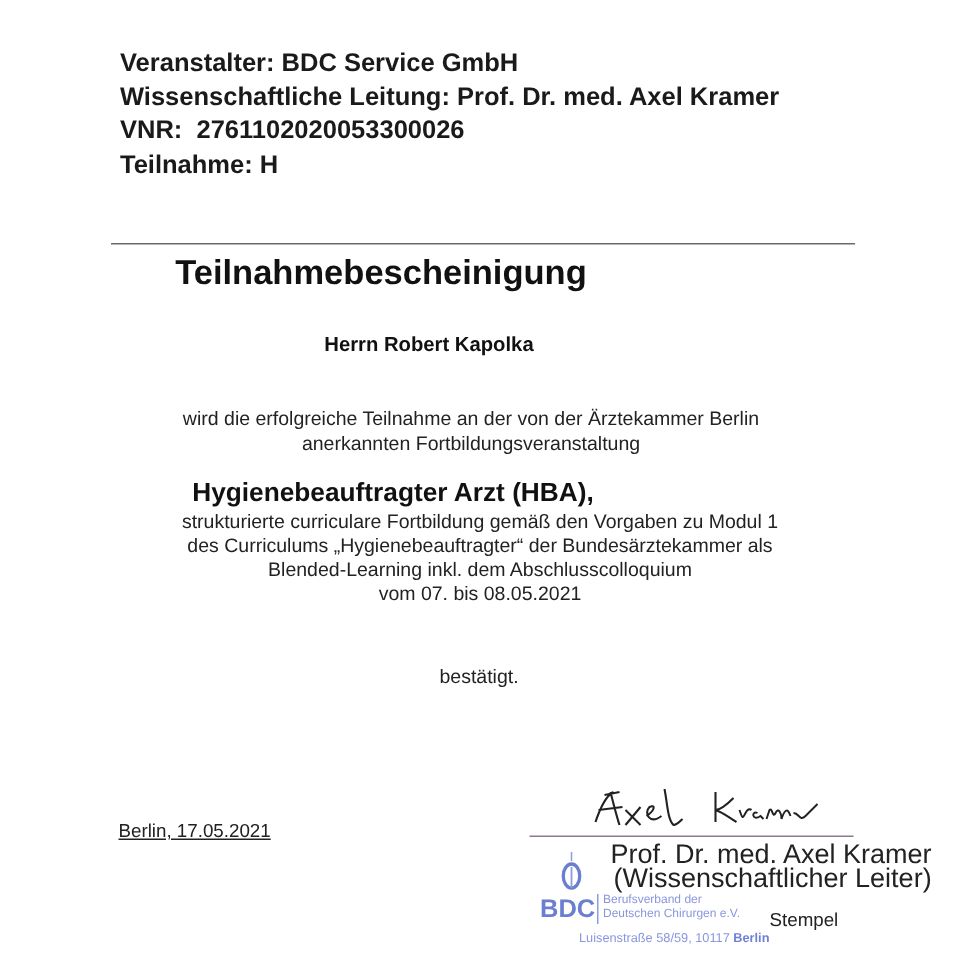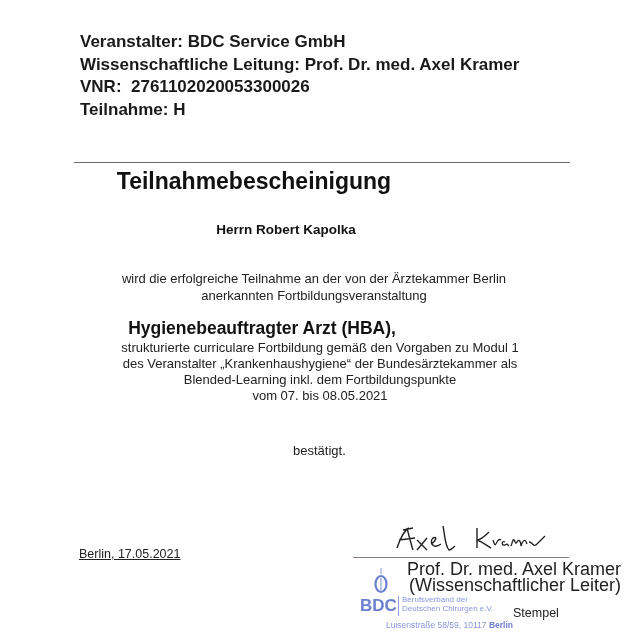--- a/index.html
+++ b/index.html
@@ -43,22 +43,22 @@
 <div class="recipient">Herrn Robert Kapolka</div>
 
 <div class="intro">
   <div>wird die erfolgreiche Teilnahme an der von der Ärztekammer Berlin</div>
   <div>anerkannten Fortbildungsveranstaltung</div>
 </div>
 
 <div class="course">Hygienebeauftragter Arzt (HBA),</div>
 <div class="desc">
   <div>strukturierte curriculare Fortbildung gemäß den Vorgaben zu Modul 1</div>
-  <div>des Veranstalter „Krankenhaushygiene“ der Bundesärztekammer als</div>
-  <div>Blended-Learning inkl. dem Fortbildungspunkte</div>
+  <div>des Curriculums „Hygienebeauftragter“ der Bundesärztekammer als</div>
+  <div>Blended-Learning inkl. dem Abschlusscolloquium</div>
   <div>vom 07. bis 08.05.2021</div>
 </div>
 
 <div class="confirm">bestätigt.</div>
 
 <div class="date">Berlin, 17.05.2021</div>
 
 <svg class="sig" viewBox="0 0 160 36">
   <path d="M4 26 C8 14 12 8 16 6 M10 8 L20 6 M14 6 C16 14 18 22 20 28 M6 18 L22 16" stroke="#222" stroke-width="1.4" fill="none"></path>
   <path d="M24 18 L34 28 M34 16 L24 28" stroke="#222" stroke-width="1.4" fill="none"></path>

